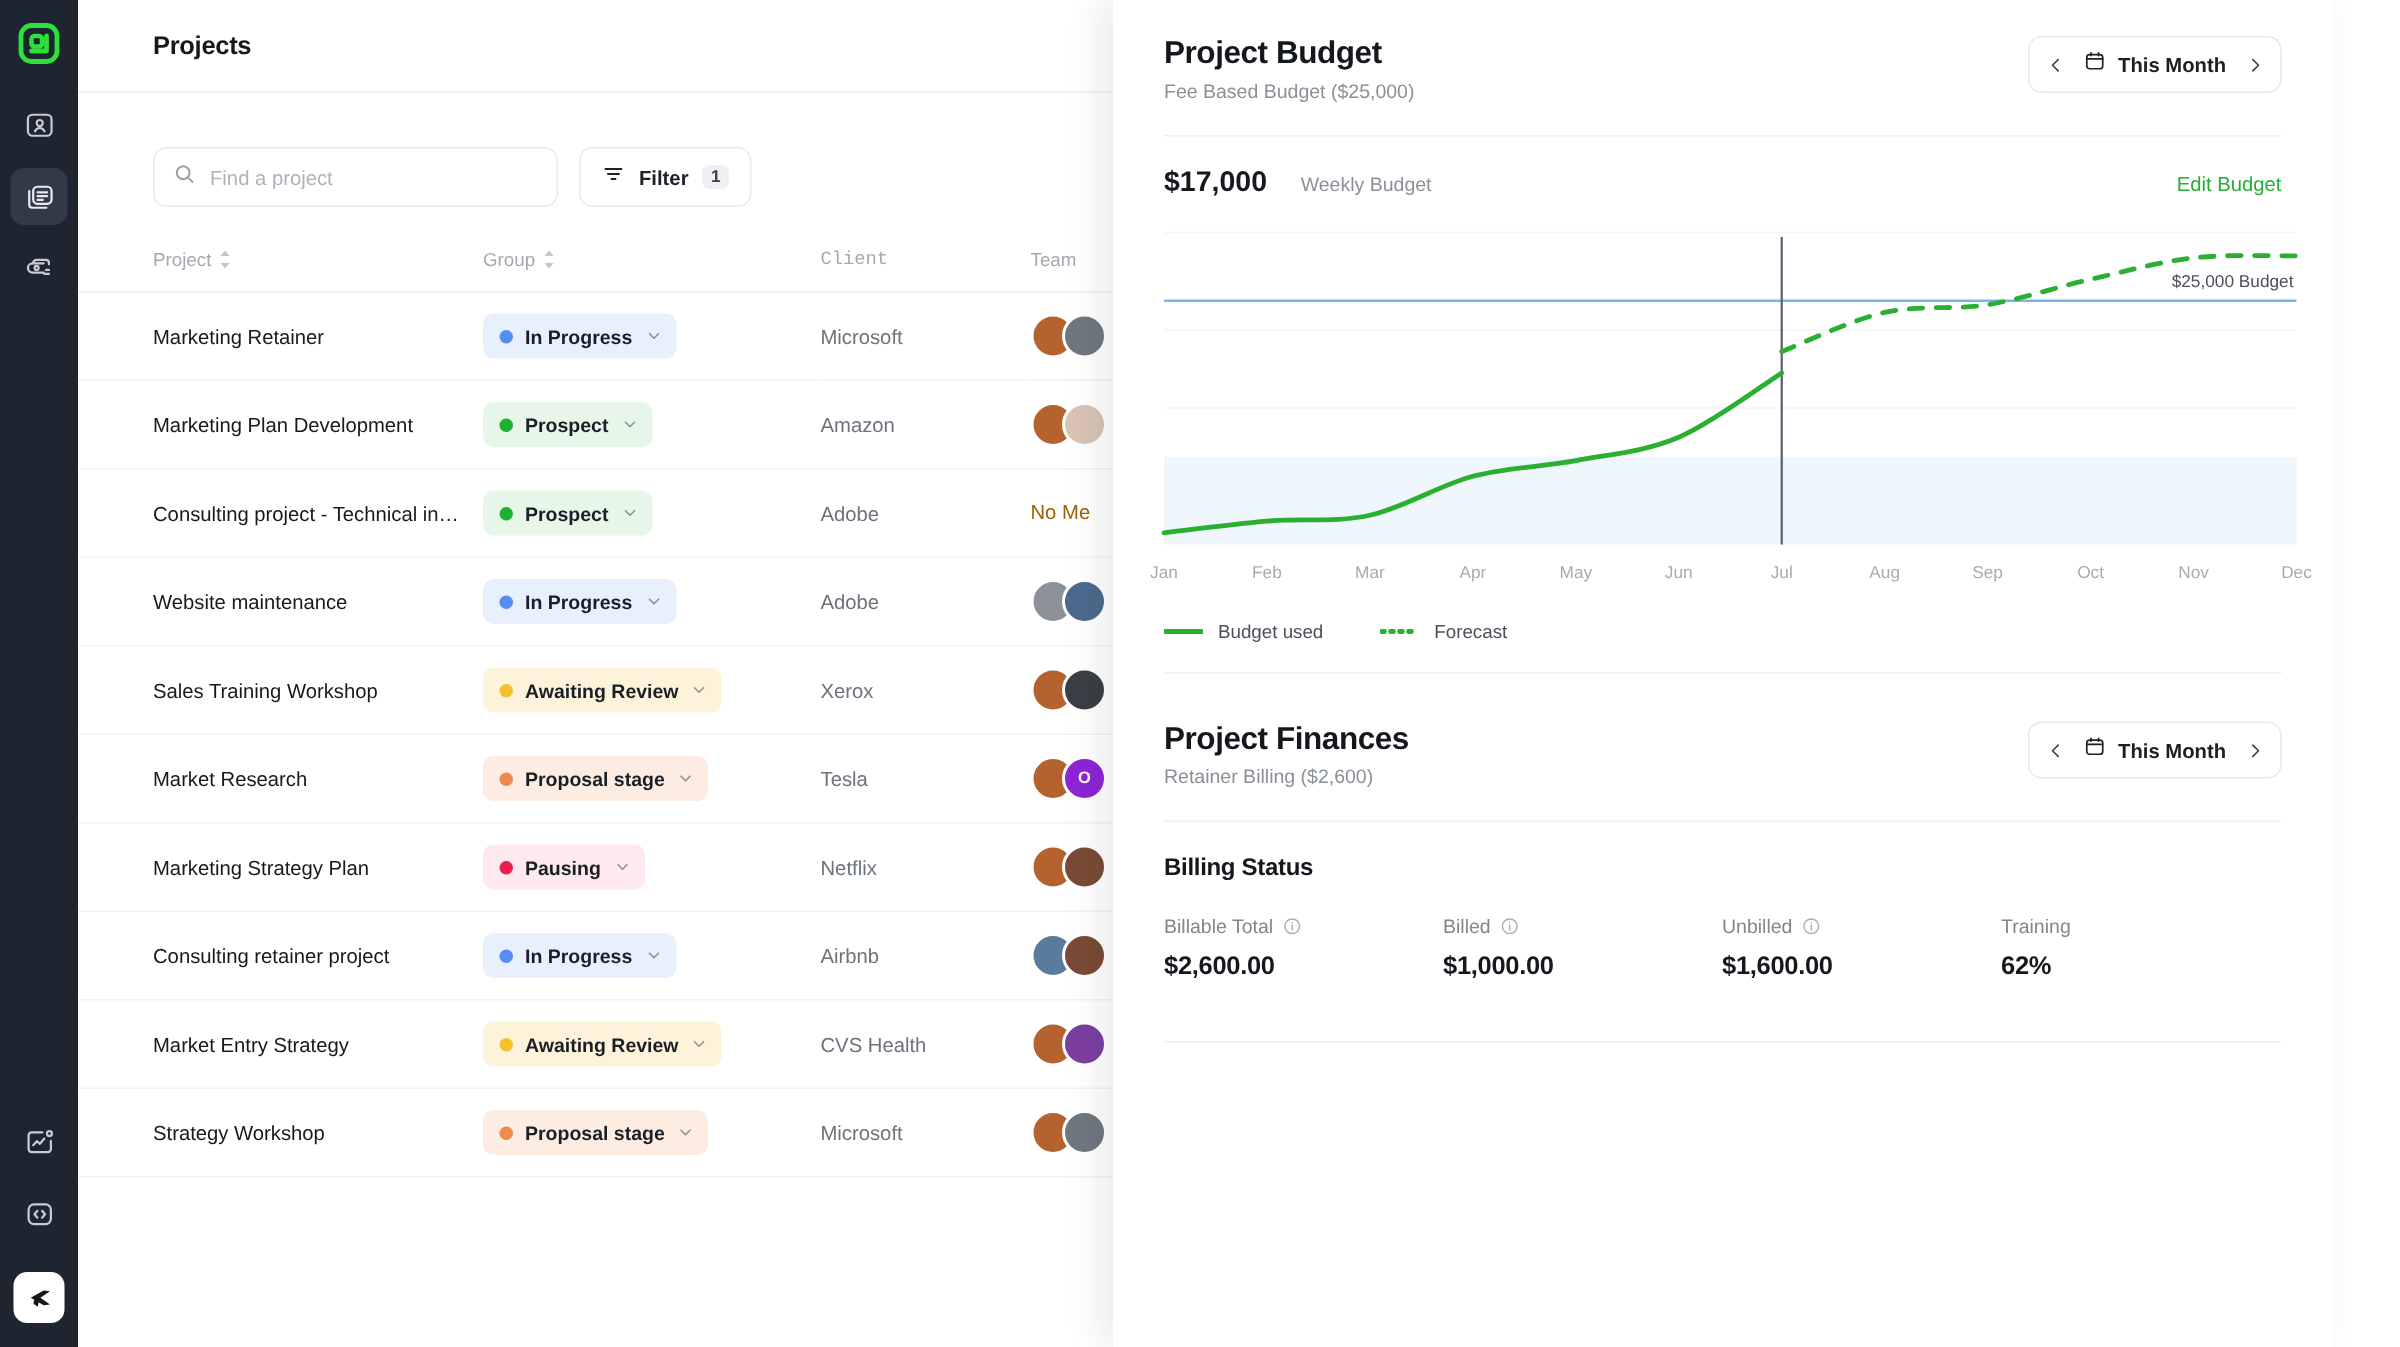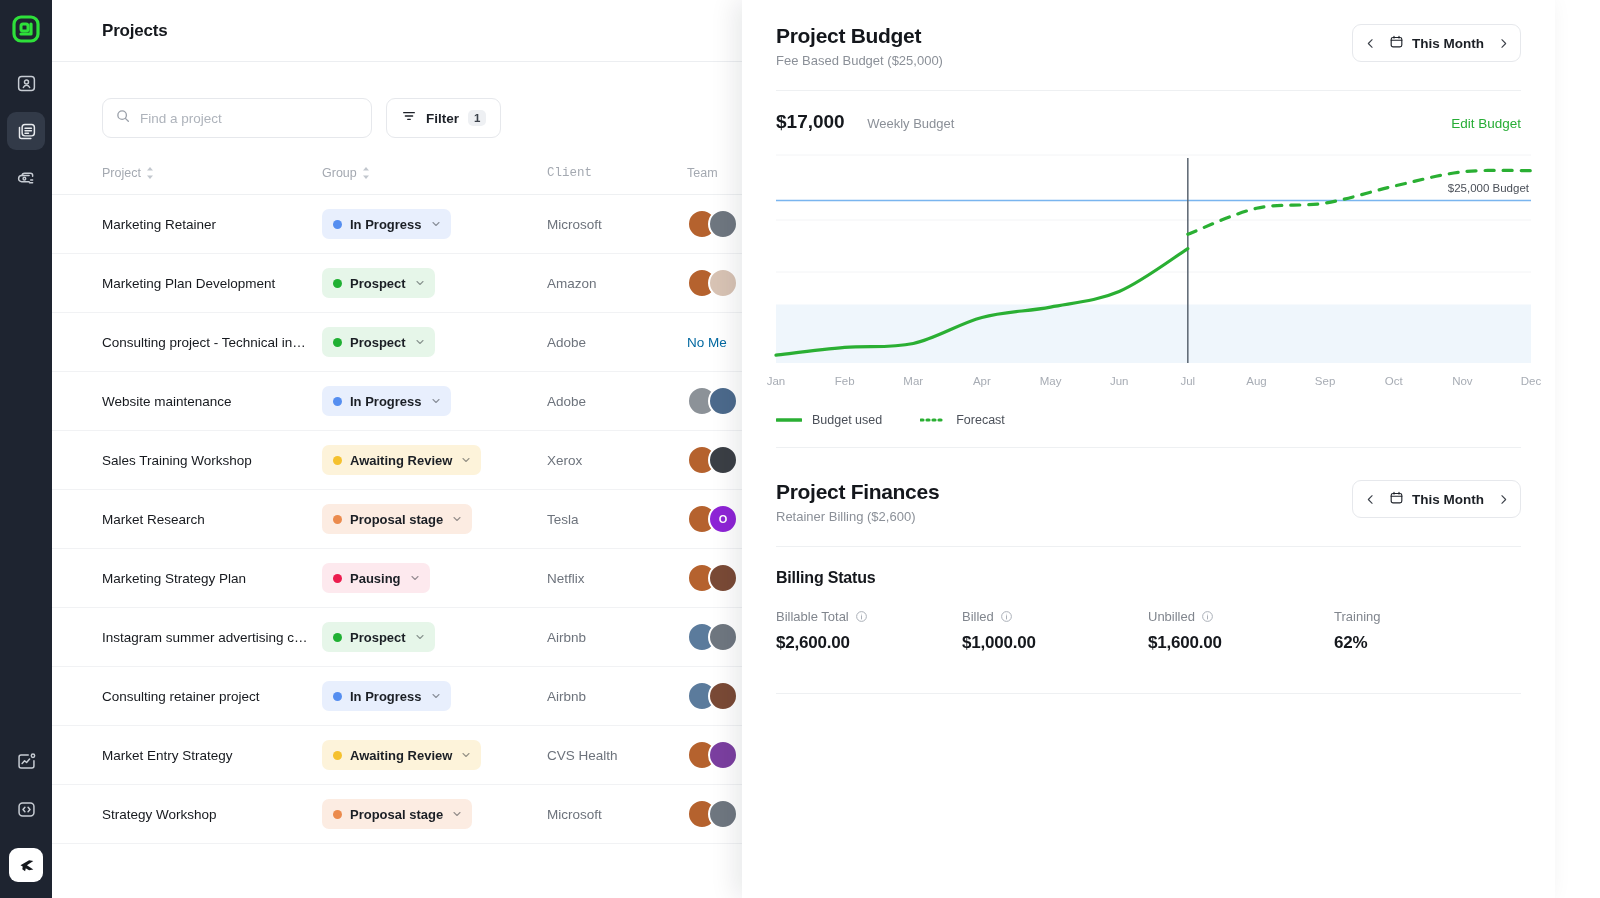--- a/index.html
+++ b/index.html
@@ -89,21 +89,21 @@
   .chev { opacity: .45; display: inline-flex; }
 
   .avatars { display: flex; align-items: center; }
   .av {
     width: 30px; height: 30px; border-radius: 50%; border: 2px solid #fff;
     margin-left: -9px; background-size: cover; position: relative;
     display:flex; align-items:center; justify-content:center;
     font-size: 11px; font-weight: 700; color: #fff; overflow:hidden;
   }
   .av:first-child { margin-left: 0; }
-  .no-mem { font-size: 13.5px; color: #0369a1; }
+  .no-mem { font-size: 13.5px; color: #a16207; }
 
   
   .detail {
     position: absolute; left: 742px; top: 0; width: 813px; height: 898px;
     background: #ffffff; box-shadow: -8px 0 24px rgba(16,20,28,0.09);
     overflow: hidden;
   }
   .sec-head { padding: 24px 34px 0 34px; display: flex; align-items: flex-start; justify-content: space-between; }
   .sec-title { font-size: 21px; font-weight: 700; color: #14171c; letter-spacing: -0.3px; }
   .sec-sub { font-size: 13px; color: #8b9098; margin-top: 5px; }
@@ -397,39 +397,20 @@
                   <svg width="12" height="12" viewBox="0 0 24 24" fill="none" stroke="#1b1f25" stroke-width="2.2" stroke-linecap="round" stroke-linejoin="round">
                     <path d="M6 9l6 6 6-6"></path>
                   </svg>
                 </span>
               </span></td>
             <td class="c-client">Netflix</td>
             <td class="c-team">
               <div class="avatars">
                 <div class="av" style="background:#b5622e"></div>
                 <div class="av" style="background:#7a4a36"></div>
-              </div>
-            </td>
-          </tr>
-          <tr>
-            <td class="c-project">Instagram summer advertising c…</td>
-            <td class="c-group"><span class="pill" style="background:#e6f6e9">
-                <span class="dot" style="background:#20b033"></span>
-                <span class="pill-label">Prospect</span>
-                <span class="chev">
-                  <svg width="12" height="12" viewBox="0 0 24 24" fill="none" stroke="#1b1f25" stroke-width="2.2" stroke-linecap="round" stroke-linejoin="round">
-                    <path d="M6 9l6 6 6-6"></path>
-                  </svg>
-                </span>
-              </span></td>
-            <td class="c-client">Airbnb</td>
-            <td class="c-team">
-              <div class="avatars">
-                <div class="av" style="background:#5b7b9c"></div>
-                <div class="av" style="background:#6f7780"></div>
               </div>
             </td>
           </tr>
           <tr>
             <td class="c-project">Consulting retainer project</td>
             <td class="c-group"><span class="pill" style="background:#e8effd">
                 <span class="dot" style="background:#558ef0"></span>
                 <span class="pill-label">In Progress</span>
                 <span class="chev">
                   <svg width="12" height="12" viewBox="0 0 24 24" fill="none" stroke="#1b1f25" stroke-width="2.2" stroke-linecap="round" stroke-linejoin="round">

